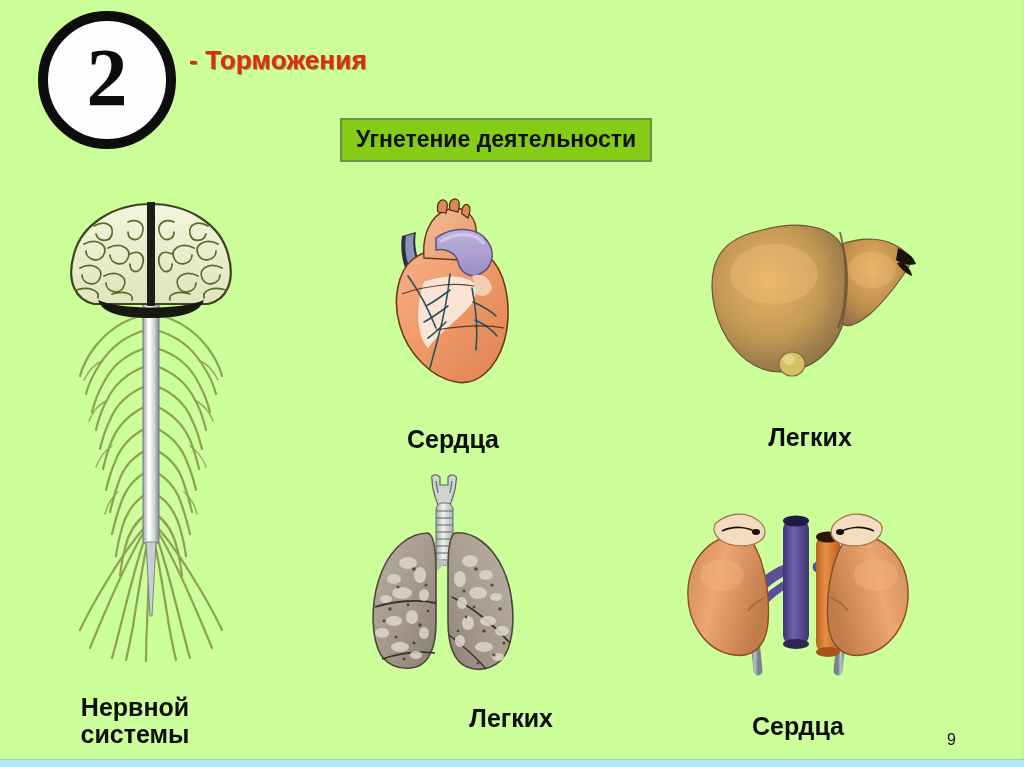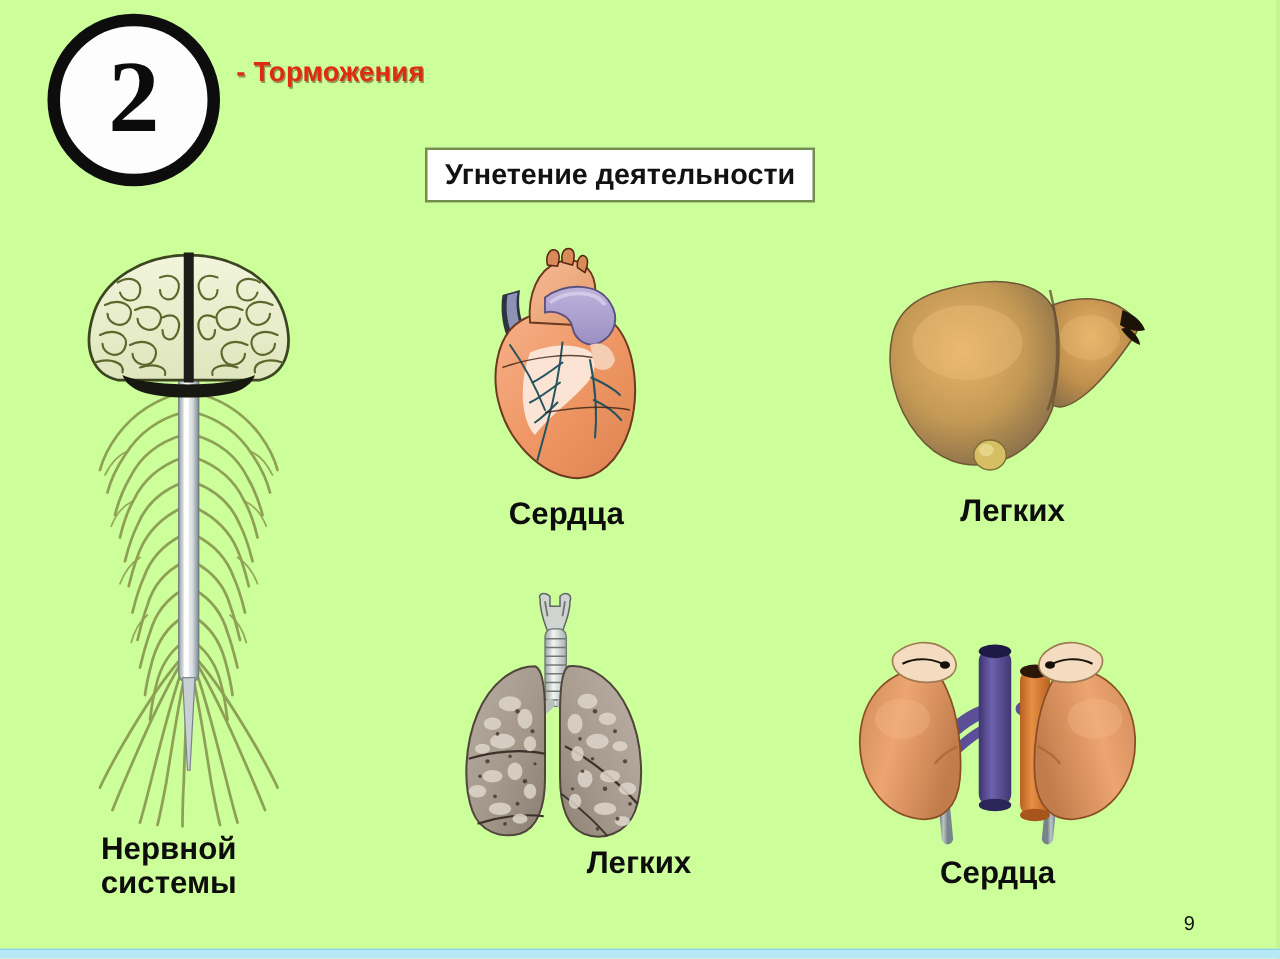--- a/index.html
+++ b/index.html
@@ -54,54 +54,55 @@
     font-size: 82px;
     font-weight: 700;
     color: #0b0b0b;
     line-height: 1;
     margin-top: -4px;
   }
   #title {
     position: absolute;
     left: 189px;
     top: 45px;
-    font-size: 22px;
+    font-size: 26px;
     font-weight: 700;
     color: #e02b11;
     letter-spacing: 0.2px;
     text-shadow: 1px 1px 0 rgba(80,20,0,0.45);
     white-space: nowrap;
   }
 
   
   #subtitle-box {
     position: absolute;
     left: 340px;
     top: 118px;
     padding: 6px 14px 7px 14px;
-    background: #ffffff;
+    background: #84cc16;
     border: 2px solid #6f8f4a;
     font-size: 23px;
     font-weight: 700;
     color: #121212;
     white-space: nowrap;
   }
 
   
   .figure {
     position: absolute;
   }
   .organ-label {
     position: absolute;
     text-align: center;
     font-size: 25px;
     font-weight: 700;
     color: #0d0d0d;
     line-height: 1.08;
     white-space: pre-line;
+    margin-top: 28px;
   }
 
   #page-num {
     position: absolute;
     right: 68px;
     bottom: 18px;
     font-size: 16px;
     color: #111;
   }
 

